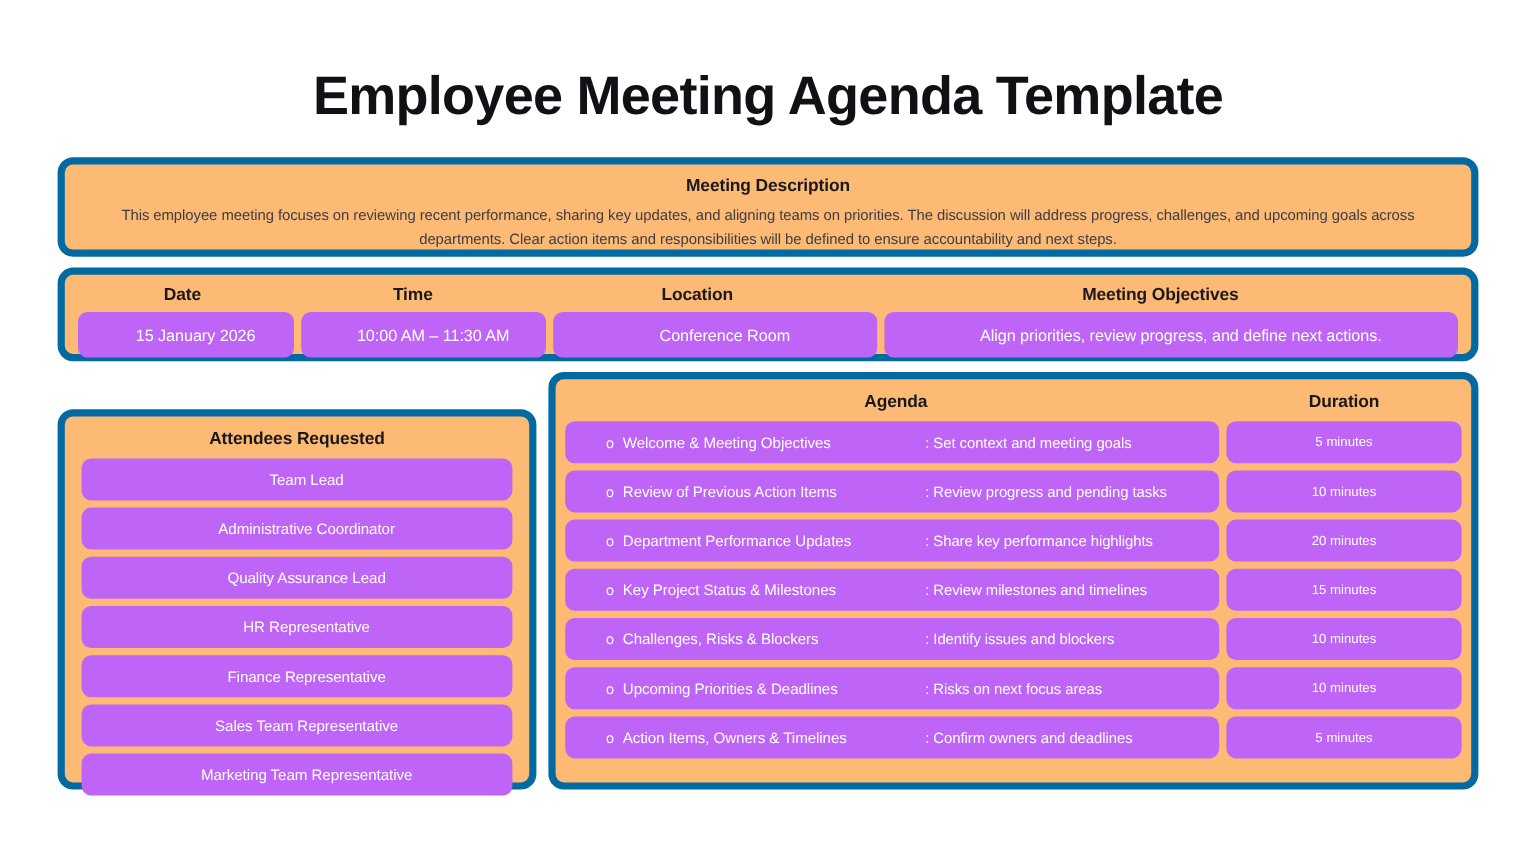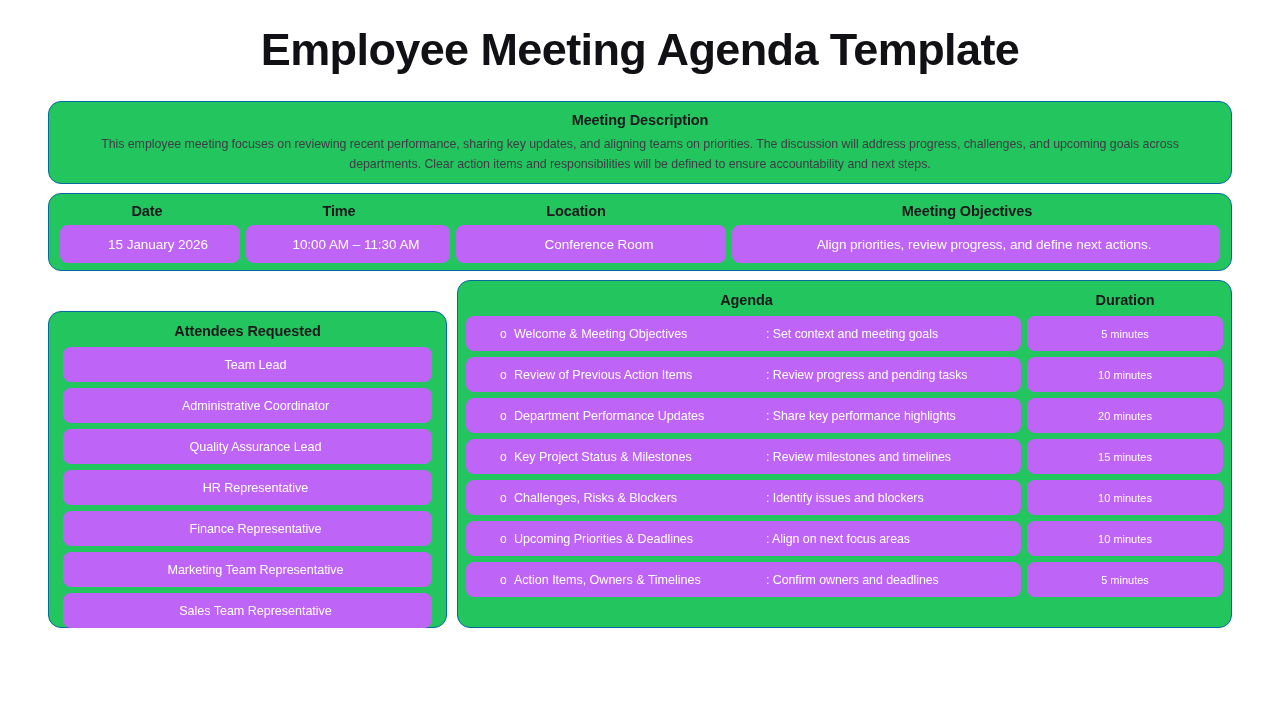--- a/index.html
+++ b/index.html
@@ -19,34 +19,34 @@
     position: relative;
     width: 1280px;
     height: 720px;
     box-sizing: border-box;
     padding: 0 48px;
   }
 
   
   .title {
     margin: 0;
-    padding-top: 22px;
+    padding-top: 52px;
     text-align: center;
     font-size: 45px;
     line-height: 56px;
     font-weight: 700;
     letter-spacing: -0.6px;
     color: #111014;
     font-family: "Liberation Sans", sans-serif;
   }
 
   
   .card {
-    background: #22c55e;
-    border: 1px solid #0369a1;
+    background: #fdba74;
+    border: 6px solid #0369a1;
     border-radius: 13px;
     box-sizing: border-box;
   }
 
   .card-heading {
     font-size: 14.5px;
     font-weight: 700;
     color: #19181C;
     text-align: center;
     letter-spacing: -0.1px;
@@ -230,22 +230,22 @@
   <div class="bottom">
 
     <div class="card attendees-card">
       <div class="card-heading">Attendees Requested</div>
       <div class="attendees-list">
         <div class="pill">Team Lead</div>
         <div class="pill">Administrative Coordinator</div>
         <div class="pill">Quality Assurance Lead</div>
         <div class="pill">HR Representative</div>
         <div class="pill">Finance Representative</div>
+        <div class="pill">Sales Team Representative</div>
         <div class="pill">Marketing Team Representative</div>
-        <div class="pill">Sales Team Representative</div>
       </div>
     </div>
 
     <div class="card agenda-card">
       <div class="agenda-heads">
         <div class="card-heading agenda-head-main">Agenda</div>
         <div class="card-heading agenda-head-dur">Duration</div>
       </div>
 
       <div class="agenda-rows">
@@ -292,21 +292,21 @@
             <span class="agenda-topic">Challenges, Risks &amp; Blockers</span>
             <span class="agenda-detail">: Identify issues and blockers</span>
           </div>
           <div class="agenda-dur">10 minutes</div>
         </div>
 
         <div class="agenda-row">
           <div class="agenda-main">
             <span class="agenda-bullet">o</span>
             <span class="agenda-topic">Upcoming Priorities &amp; Deadlines</span>
-            <span class="agenda-detail">: Align on next focus areas</span>
+            <span class="agenda-detail">: Risks on next focus areas</span>
           </div>
           <div class="agenda-dur">10 minutes</div>
         </div>
 
         <div class="agenda-row">
           <div class="agenda-main">
             <span class="agenda-bullet">o</span>
             <span class="agenda-topic">Action Items, Owners &amp; Timelines</span>
             <span class="agenda-detail">: Confirm owners and deadlines</span>
           </div>

